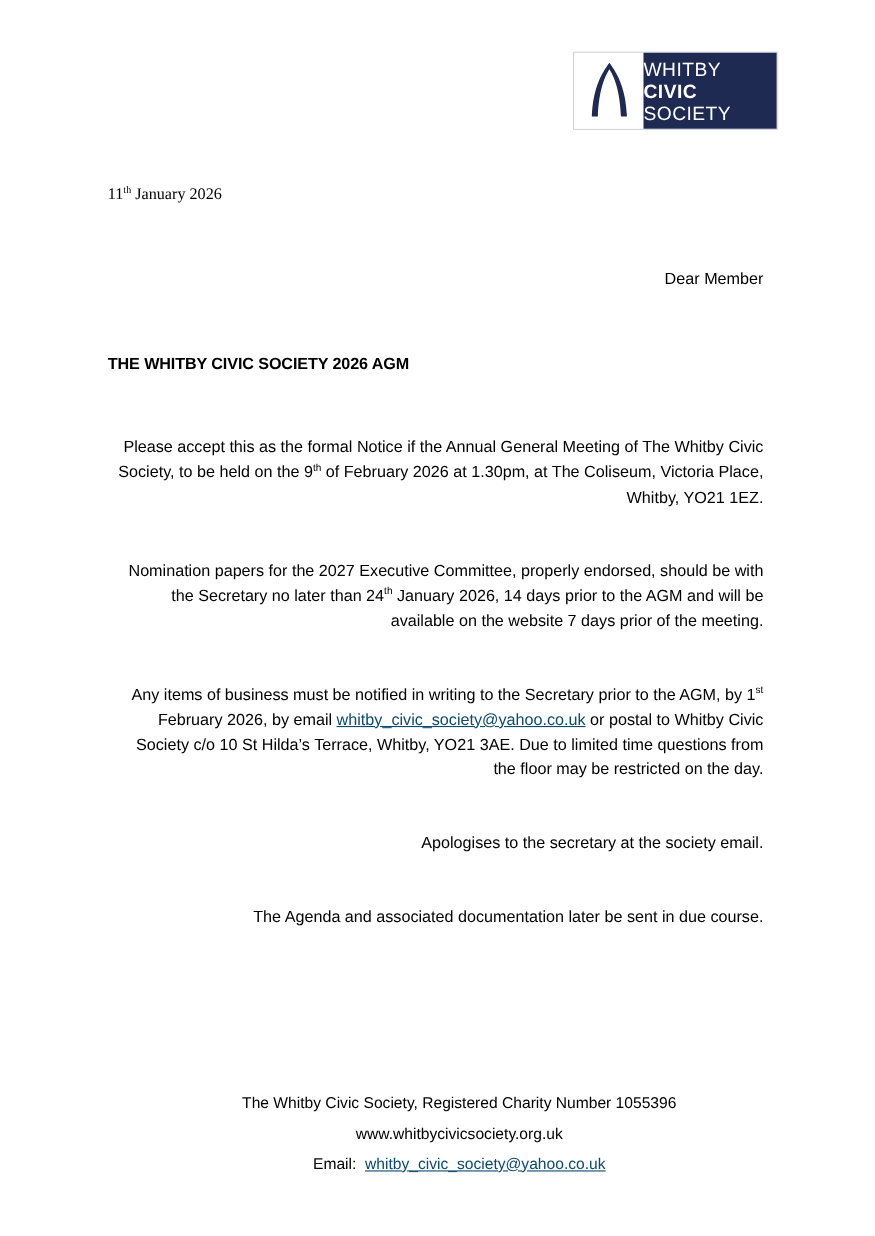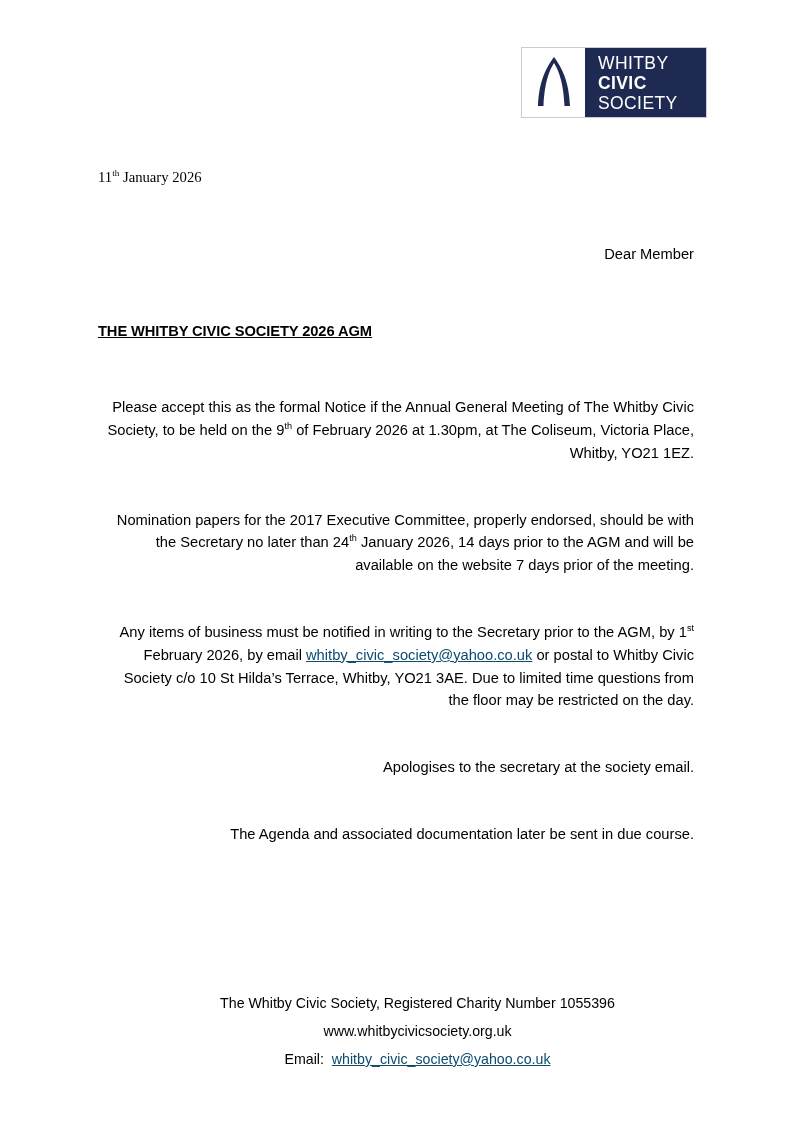--- a/index.html
+++ b/index.html
@@ -38,21 +38,20 @@
     flex: 0 0 auto;
   }
   .logo-mark svg { display: block; }
   .logo-words {
     flex: 1 1 auto;
     background: #1e2a52;
     color: #ffffff;
     display: flex;
     flex-direction: column;
     justify-content: center;
-    padding-left: 13px;
     box-sizing: border-box;
   }
   .logo-words span {
     display: block;
     font-family: "Liberation Sans", sans-serif;
     font-size: 17.5px;
     line-height: 20px;
     letter-spacing: 0.4px;
   }
   .logo-words .lw-civic { font-weight: bold; }
@@ -66,21 +65,20 @@
     font-size: 14.7px;
     line-height: 1.55;
   }
   .line-date { margin: 0 0 0 0; font-family: Liberation Serif, serif; }
   .spacer-lg { height: 50px; }
   .spacer-md { height: 36px; }
 
   .heading-agm {
     margin: 0;
     font-weight: bold;
-    text-decoration: underline;
     font-size: 14.7px;
     letter-spacing: -0.1px;
   }
   p.para {
     margin: 4px;
     text-align: right;
   }
   sup {
     font-size: 0.62em;
     vertical-align: super;
@@ -133,21 +131,21 @@
     <div class="spacer-lg"></div>
 
     <p class="heading-agm">THE WHITBY CIVIC SOCIETY 2026 AGM</p>
 
     <div class="spacer-lg"></div>
 
     <p class="para"><span>Please accept this as the formal Notice if the Annual General Meeting of The Whitby Civic Society, to be held on the 9</span><sup>th</sup><span> of February 2026 at 1.30pm, at The Coliseum, Victoria Place, Whitby, YO21 1EZ.</span></p>
 
     <div class="spacer-md"></div>
 
-    <p class="para"><span>Nomination papers for the 2017 Executive Committee, properly endorsed, should be with the Secretary no later than 24</span><sup>th</sup><span> January 2026, 14 days prior to the AGM and will be available on the website 7 days prior of the meeting.</span></p>
+    <p class="para"><span>Nomination papers for the 2027 Executive Committee, properly endorsed, should be with the Secretary no later than 24</span><sup>th</sup><span> January 2026, 14 days prior to the AGM and will be available on the website 7 days prior of the meeting.</span></p>
 
     <div class="spacer-md"></div>
 
     <p class="para"><span>Any items of business must be notified in writing to the Secretary prior to the AGM, by 1</span><sup>st</sup><span> February 2026, by email </span><a class="maillink" href="#">whitby_civic_society@yahoo.co.uk</a><span> or postal to Whitby Civic Society c/o 10 St Hilda’s Terrace, Whitby, YO21 3AE. Due to limited time questions from the floor may be restricted on the day.</span></p>
 
     <div class="spacer-md"></div>
 
     <p class="para">Apologises to the secretary at the society email.</p>
 
     <div class="spacer-md"></div>

